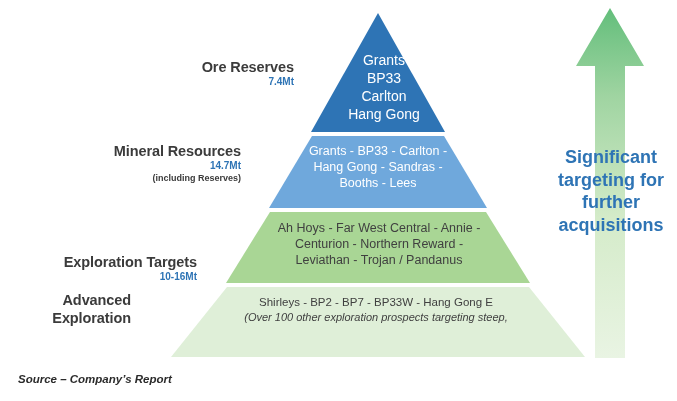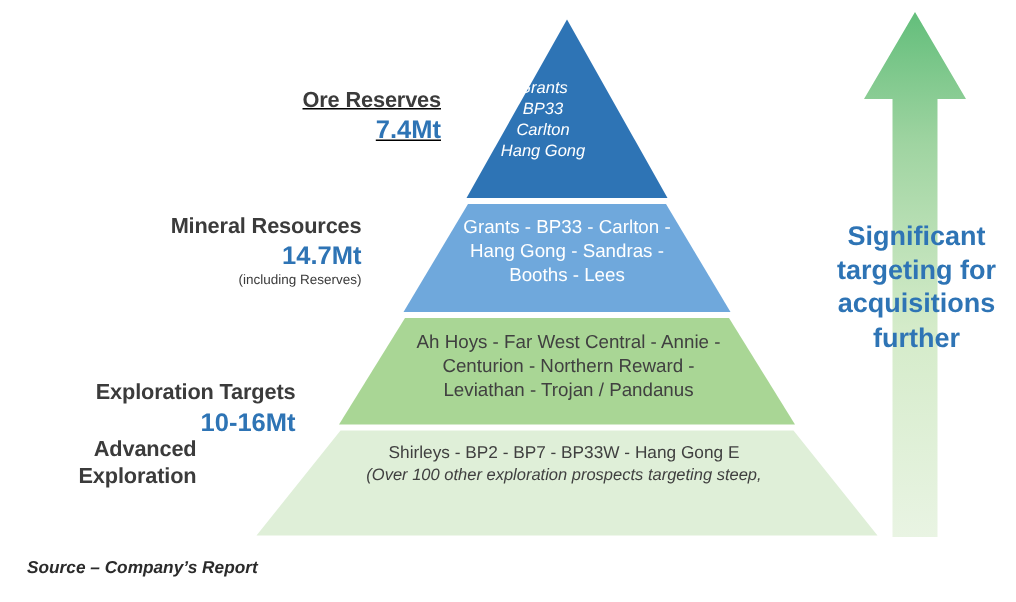--- a/index.html
+++ b/index.html
@@ -37,25 +37,24 @@
     color: #ffffff;
     font-family: "Liberation Sans", sans-serif;
     line-height: 1.28;
     pointer-events: none;
   }
   .tier-text.dark {
     color: #404040;
   }
 
   #tier-text-1 {
-    left: 302px;
+    left: 324px;
     top: 52px;
     width: 120px;
-    font-size: 11px;
-    font-style: italic;
+    font-size: 14px;
   }
   #tier-text-2 {
     left: 258px;
     top: 143px;
     width: 240px;
     font-size: 12.5px;
   }
   #tier-text-3 {
     left: 224px;
     top: 220px;
@@ -83,31 +82,31 @@
   .side-label .name {
     display: block;
     font-weight: bold;
     font-size: 14.5px;
     color: #3b3b3b;
     letter-spacing: -0.1px;
   }
   .side-label .value {
     display: block;
     font-weight: bold;
-    font-size: 17px;
+    font-size: 10px;
     color: #2e74b5;
   }
   .side-label .note {
     display: block;
-    font-weight: normal;
+    font-weight: bold;
     font-size: 9px;
     color: #3b3b3b;
   }
 
-  #side-label-1 { left: 60px; top: 58px;  width: 234px; text-decoration: underline; }
+  #side-label-1 { left: 60px; top: 58px;  width: 234px; }
   #side-label-2 { left: 20px; top: 142px; width: 221px; }
   #side-label-3 { left: 10px; top: 222px; width: 187px; margin-top: 31px; }
   #side-label-4 { left: 10px; top: 291px; width: 121px; text-align: right; }
 
   
   .arrow-svg {
     position: absolute;
     left: 575px;
     top: 8px;
     width: 70px;
@@ -208,19 +207,19 @@
         <stop offset="75%" stop-color="#9FD4A1"></stop>
         <stop offset="100%" stop-color="#63BE7B"></stop>
       </linearGradient>
     </defs>
     <polygon points="35,0 69,58 50,58 50,350 20,350 20,58 1,58" fill="url(#arrowGrad)"></polygon>
   </svg>
 
   <div id="arrow-caption">
     <div>Significant</div>
     <div>targeting for</div>
+    <div>further</div>
     <div>acquisitions</div>
-    <div>further</div>
   </div>
 
   <div id="source-note">Source – Company’s Report</div>
 
 </div>
 
 </body></html>

